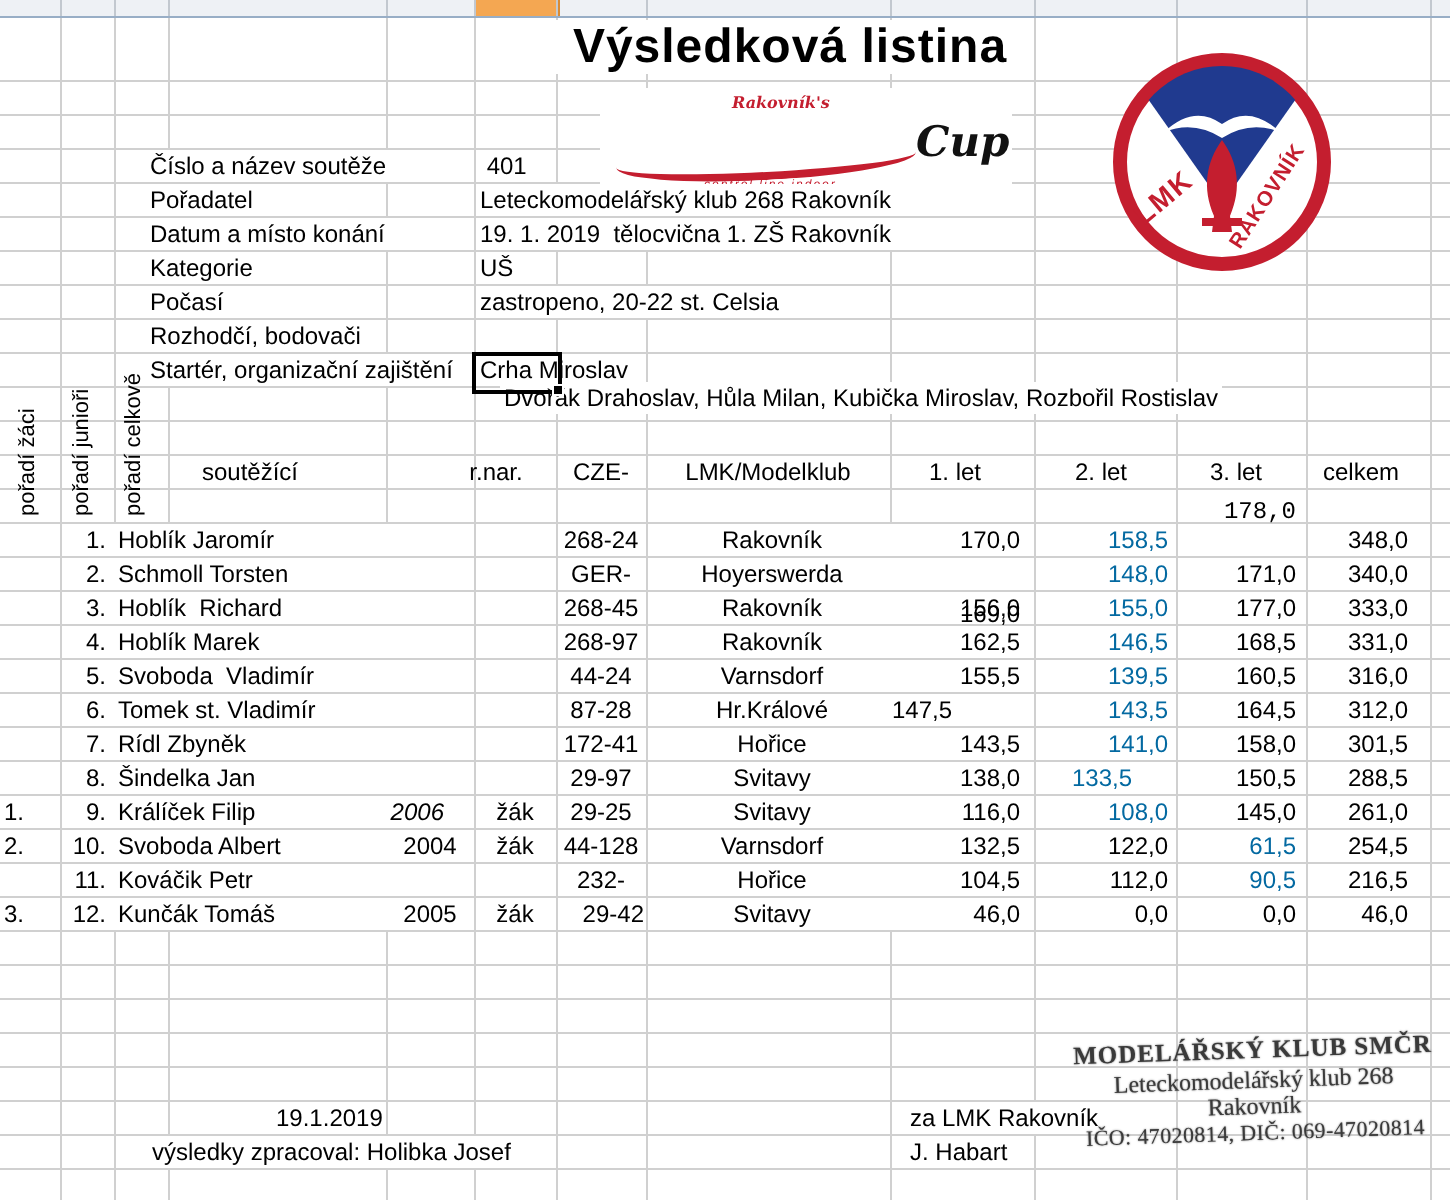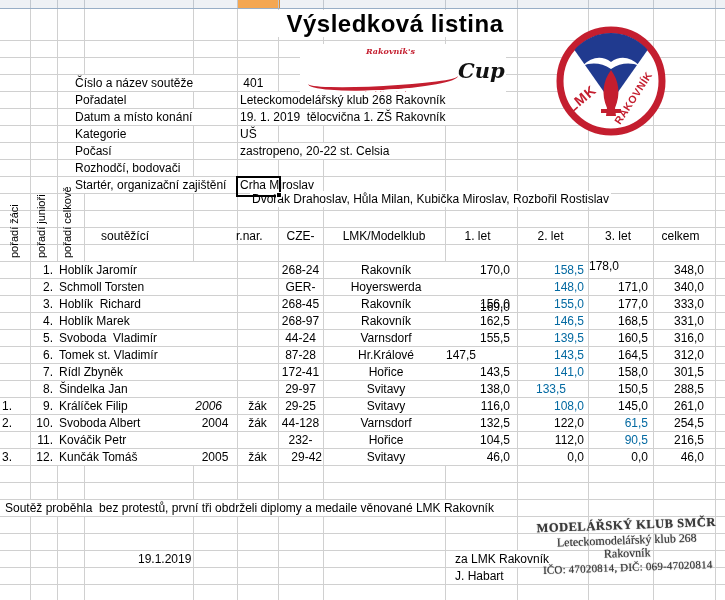--- a/index.html
+++ b/index.html
@@ -119,36 +119,36 @@
     </div>
 
   <div id="side-labels">
       <div class="rot" style="left:6px;top:258px;">pořadí žáci</div>
       <div class="rot" style="left:33px;top:258px;">pořadí junioři</div>
       <div class="rot" style="left:59px;top:258px;">pořadí celkově</div>
     </div>
 
   <div id="results-header">
       <div class="cell" style="left:57px;top:228px;width:136px;text-align:center;">soutěžící</div>
-      <div class="cell" style="left:200px;top:228px;width:44px;text-align:left;padding-left:36px;">r.nar.</div>
+      <div class="cell" style="left:190px;top:228px;width:44px;text-align:center;padding-left:36px;">r.nar.</div>
       <div class="cell" style="left:278px;top:228px;width:45px;text-align:center;">CZE-</div>
       <div class="cell" style="left:323px;top:228px;width:122px;text-align:center;">LMK/Modelklub</div>
       <div class="cell" style="left:445px;top:228px;width:65px;text-align:center;">1. let</div>
       <div class="cell" style="left:517px;top:228px;width:67px;text-align:center;">2. let</div>
       <div class="cell" style="left:588px;top:228px;width:60px;text-align:center;">3. let</div>
       <div class="cell" style="left:653px;top:228px;width:55px;text-align:center;">celkem</div>
     </div>
   <div id="results-rows">
       <div class="cell" style="left:20px;top:262px;width:33px;text-align:right;">1.</div>
       <div class="cell wbg" style="left:57px;top:262px;width:134px;text-align:left;">Hoblík Jaromír</div>
       <div class="cell" style="left:279px;top:262px;width:43px;text-align:center;">268-24</div>
       <div class="cell wbg" style="left:324px;top:262px;width:120px;text-align:center;">Rakovník</div>
       <div class="cell" style="left:446px;top:262px;width:64px;text-align:right;">170,0</div>
       <div class="cell gray" style="left:518px;top:262px;width:66px;text-align:right;">158,5</div>
-      <div class="cell" style="left:589px;top:258px;width:59px;">178,0</div>
+      <div class="cell" style="left:589px;top:248px;width:59px;text-align:right;font-family:Liberation Mono, monospace;">178,0</div>
       <div class="cell" style="left:654px;top:262px;width:50px;text-align:right;">348,0</div>
       <div class="cell" style="left:20px;top:279px;width:33px;text-align:right;">2.</div>
       <div class="cell wbg" style="left:57px;top:279px;width:134px;text-align:left;">Schmoll Torsten</div>
       <div class="cell" style="left:279px;top:279px;width:43px;text-align:center;">GER-</div>
       <div class="cell wbg" style="left:324px;top:279px;width:120px;text-align:center;">Hoyerswerda</div>
       <div class="cell" style="left:446px;top:279px;width:64px;text-align:right;margin-top:20px;">169,0</div>
       <div class="cell gray" style="left:518px;top:279px;width:66px;text-align:right;">148,0</div>
       <div class="cell" style="left:589px;top:279px;width:59px;text-align:right;">171,0</div>
       <div class="cell" style="left:654px;top:279px;width:50px;text-align:right;">340,0</div>
       <div class="cell" style="left:20px;top:296px;width:33px;text-align:right;">3.</div>
@@ -239,22 +239,22 @@
       <div class="cell" style="left:446px;top:449px;width:64px;text-align:right;">46,0</div>
       <div class="cell" style="left:518px;top:449px;width:66px;text-align:right;">0,0</div>
       <div class="cell" style="left:589px;top:449px;width:59px;text-align:right;">0,0</div>
       <div class="cell" style="left:654px;top:449px;width:50px;text-align:right;">46,0</div>
     </div>
 
   <div class="acell">
       <div class="handle"></div>
     </div>
 
-  <div class="txt wbg" style="left:3px;top:500px;">Soutěž proběhla  bez protestů, první tři obdrželi diplomy a medaile věnované LMK Rakovník</div>
   <div class="txt wbg" style="left:136px;top:551px;">19.1.2019</div>
+  <div class="txt wbg" style="left:74px;top:568px;">výsledky zpracoval: Holibka Josef</div>
   <div class="txt wbg" style="left:453px;top:551px;">za LMK Rakovník</div>
   <div class="txt wbg" style="left:453px;top:568px;">J. Habart</div>
 
   <div class="stamp">
     <div class="s1">MODELÁŘSKÝ KLUB SMČR</div>
     <div class="s2">Leteckomodelářský klub 268</div>
     <div class="s3">Rakovník</div>
     <div class="s4">IČO: 47020814, DIČ: 069-47020814</div>
   </div>
 

